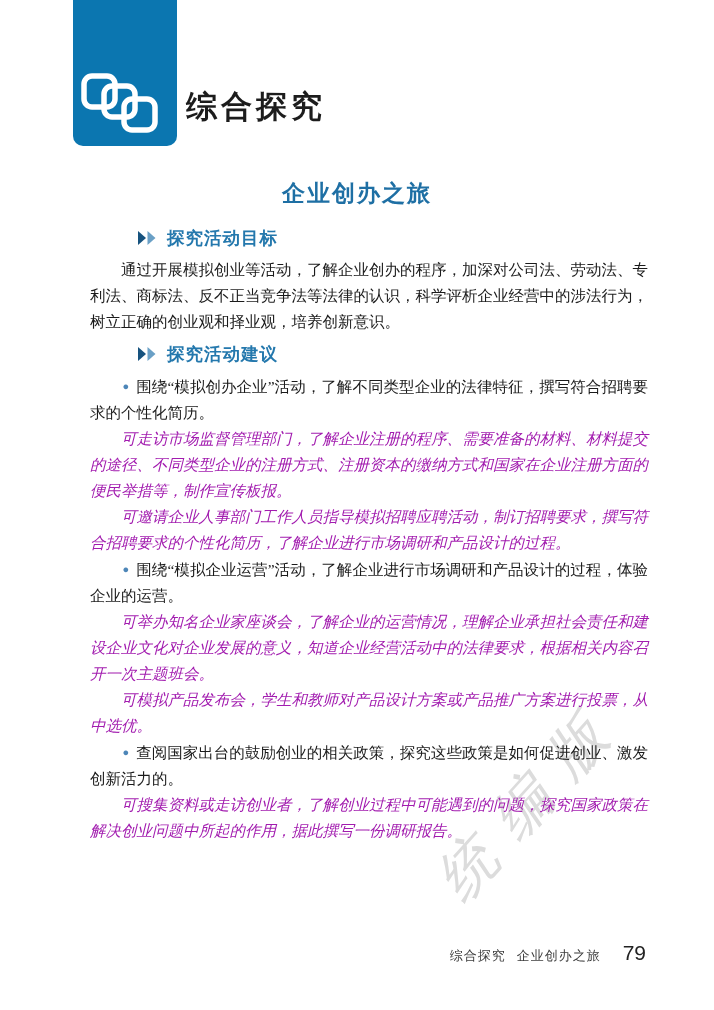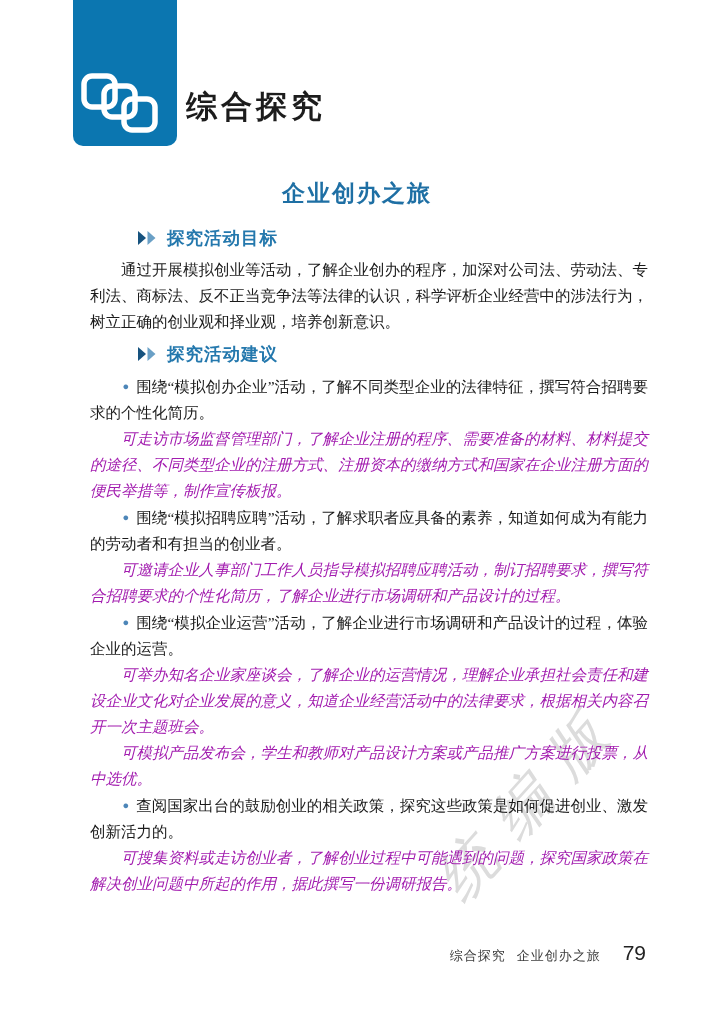--- a/index.html
+++ b/index.html
@@ -134,21 +134,20 @@
       <div class="section-heading">
         <svg class="arrow-icon" viewBox="0 0 19 14" xmlns="http://www.w3.org/2000/svg" aria-hidden="true">
           <polygon points="0,0 8,7 0,14" fill="#16527e"></polygon>
           <polygon points="9.5,0 17.5,7 9.5,14" fill="#6aa0c6"></polygon>
         </svg>
         <span>探究活动建议</span>
       </div>
 
       <p class="para bullet-para"><span class="dot">●</span><span>围绕“模拟创办企业”活动，了解不同类型企业的法律特征，撰写符合招聘要求的个性化简历。</span></p>
       <p class="para kai">可走访市场监督管理部门，了解企业注册的程序、需要准备的材料、材料提交的途径、不同类型企业的注册方式、注册资本的缴纳方式和国家在企业注册方面的便民举措等，制作宣传板报。</p>
-      <p class="para bullet-para"><span class="dot">●</span><span>围绕“模拟招聘应聘”活动，了解求职者应具备的素养，知道如何成为有能力的劳动者和有担当的创业者。</span></p>
       <p class="para kai">可邀请企业人事部门工作人员指导模拟招聘应聘活动，制订招聘要求，撰写符合招聘要求的个性化简历，了解企业进行市场调研和产品设计的过程。</p>
       <p class="para bullet-para"><span class="dot">●</span><span>围绕“模拟企业运营”活动，了解企业进行市场调研和产品设计的过程，体验企业的运营。</span></p>
       <p class="para kai">可举办知名企业家座谈会，了解企业的运营情况，理解企业承担社会责任和建设企业文化对企业发展的意义，知道企业经营活动中的法律要求，根据相关内容召开一次主题班会。</p>
       <p class="para kai">可模拟产品发布会，学生和教师对产品设计方案或产品推广方案进行投票，从中选优。</p>
       <p class="para bullet-para"><span class="dot">●</span><span>查阅国家出台的鼓励创业的相关政策，探究这些政策是如何促进创业、激发创新活力的。</span></p>
       <p class="para kai">可搜集资料或走访创业者，了解创业过程中可能遇到的问题，探究国家政策在解决创业问题中所起的作用，据此撰写一份调研报告。</p>
     </div>
   </div>
 
   <div class="footer">

